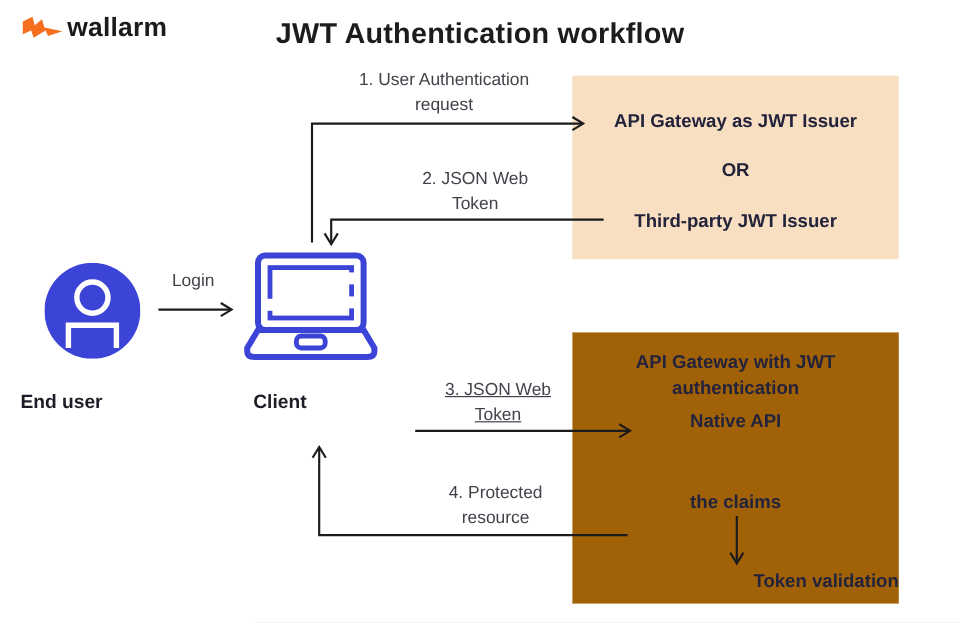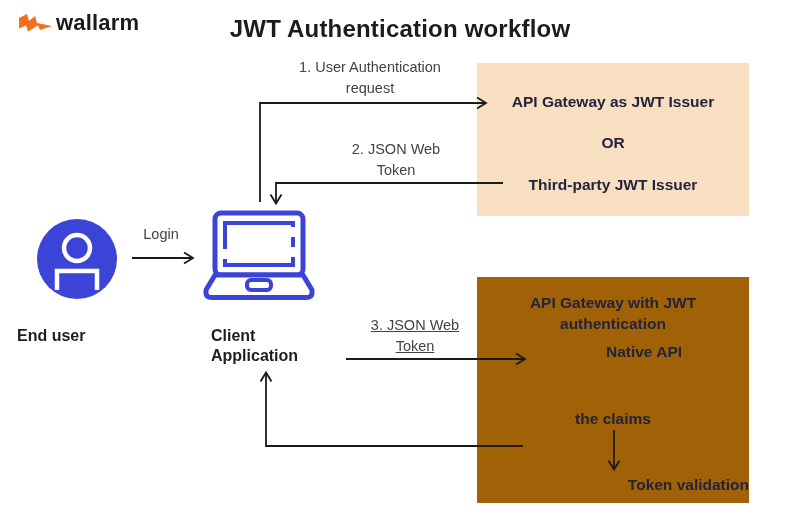--- a/index.html
+++ b/index.html
@@ -42,21 +42,21 @@
     <div class="abs box-line" style="top:28px;">API Gateway as JWT Issuer</div>
     <div class="abs box-line" style="top:69px;">OR</div>
     <div class="abs box-line" style="top:111px;">Third-party JWT Issuer</div>
   </div>
 
   <div class="abs page-title">JWT Authentication workflow</div>
 
   <div class="abs flow-box gateway-box" style="background-color: #a16207;">
     <div class="abs box-line" style="top:15px;">API Gateway with JWT</div>
     <div class="abs box-line" style="top:36px;">authentication</div>
-    <div class="abs box-line" style="top:64px;padding-left:31px;">Native API</div>
+    <div class="abs box-line" style="top:64px;">Native API</div>
     <div class="abs box-line" style="top:131px;">the claims</div>
     <div class="abs box-line" style="top:197px;text-align:right;">Token validation</div>
   </div>
 
   <div class="abs" style="left:37px;top:219px;width:80px;height:80px;" aria-label="person-icon">
     <svg width="80" height="80" viewBox="0 0 80 80">
       <circle cx="40" cy="40" r="40" fill="#3B44D6"></circle>
       <circle cx="40" cy="29" r="13" fill="none" stroke="#ffffff" stroke-width="4.5"></circle>
       <path d="M20,71 L20,52 L60,52 L60,71" fill="none" stroke="#ffffff" stroke-width="4.5"></path>
     </svg>
@@ -73,40 +73,43 @@
       </g>
       <g fill="#ffffff" stroke="none">
         <rect x="19" y="39" width="6" height="10"></rect>
         <rect x="87" y="17" width="6" height="10"></rect>
         <rect x="87" y="37" width="6" height="10"></rect>
       </g>
     </svg>
   </div>
   <div class="abs actor-label" style="left:211px;top:326px;width:100px;">
     <div>Client</div>
-    <div>Application</div>
   </div>
 
   <div class="abs flow-label" style="left:134px;top:224px;width:54px;">Login</div>
 
   <div class="abs flow-label" style="left:278px;top:57px;width:184px;">
     <div>1. User Authentication</div>
     <div>request</div>
   </div>
 
   <div class="abs flow-label" style="left:340px;top:139px;width:112px;">
     <div>2. JSON Web</div>
     <div>Token</div>
   </div>
 
   <div class="abs flow-label" style="left:356px;top:315px;width:118px;text-decoration:underline;">
     <div>3. JSON Web</div>
     <div>Token</div>
   </div>
 
+  <div class="abs flow-label" style="left:352px;top:401px;width:122px;">
+    <div>4. Protected</div>
+    <div>resource</div>
+  </div>
 
   <svg class="abs overlay" width="800" height="519" viewBox="0 0 800 519" aria-label="arrow-connector-icons">
     <g fill="none" stroke="#1B1B1B" stroke-width="1.8">
 
       <g>
         <path d="M132,258 L192,258"></path>
         <path d="M184,252.5 L193,258 L184,263.5"></path>
       </g>
 
       <g>

